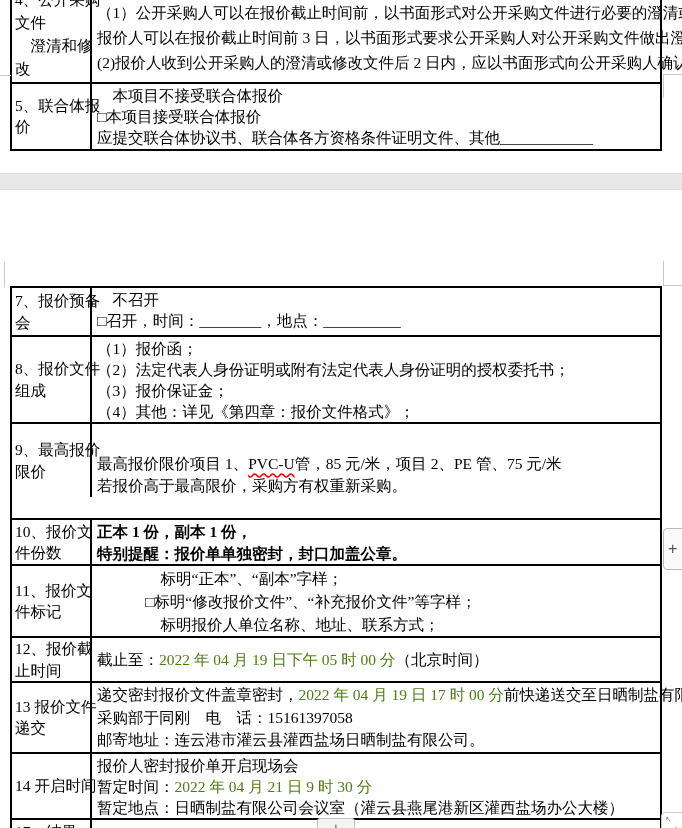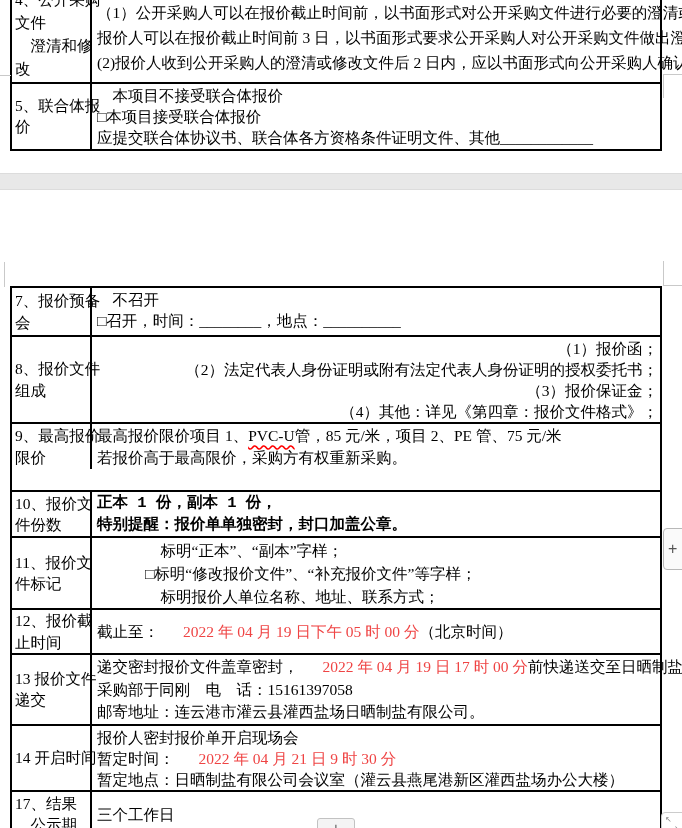--- a/index.html
+++ b/index.html
@@ -27,35 +27,35 @@
   
   #table1 .r4{min-height:110px;}
   #table1 .r4 .lbl{justify-content:flex-start;padding-top:16px;line-height:23px;}
   #table1 .r4 .cnt{padding-top:28px;line-height:25px;}
   #table1 .r5{min-height:64px;}
   #table1 .r5 .cnt{line-height:21.2px;border-radius:22px;}
 
   
   #table2 .r7{min-height:47px;}
   #table2 .r8{min-height:85px;}
-  #table2 .r8 .cnt{line-height:21.1px;text-align:right;}
+  #table2 .r8 .cnt{line-height:21.1px;}
   #table2 .r9{min-height:44px;}
-  #table2 .r9 .cnt{line-height:22px;}
+  #table2 .r9 .cnt{line-height:22px;margin-top:28px;}
   #table2 .r10{min-height:44px;margin-top:21px;}
-  #table2 .r10 .cnt{font-weight:bold;line-height:21.5px;font-family:Liberation Mono, monospace;}
+  #table2 .r10 .cnt{font-weight:bold;line-height:21.5px;}
   #table2 .r11{min-height:70px;gap:48px;}
   #table2 .r11 .cnt{line-height:23px;}
   #table2 .r12{min-height:40px;}
   #table2 .r13{min-height:68px;}
   #table2 .r13 .cnt{line-height:22.4px;}
   #table2 .r14{min-height:63px;}
   #table2 .r14 .cnt{line-height:21.2px;}
   #table2 .r15{min-height:46px;}
 
-  .red{color:#ef4444;margin-left:24px;}
+  .red{color:#4d7c0f;}
   .wavy{text-decoration-line:underline;text-decoration-style:wavy;text-decoration-color:#f00;text-underline-offset:3px;}
 
   
   .add-col-btn{position:absolute;left:663px;top:528px;width:26px;height:42px;
     background:#fafafa;border:1px solid #b8b8b8;border-radius:4px;box-sizing:border-box;
     display:flex;align-items:center;justify-content:flex-start;padding-left:4px;
     font-family:"Liberation Sans","DejaVu Sans",sans-serif;font-size:16px;color:#555;}
   .add-row-btn{position:absolute;left:317px;top:818px;width:38px;height:22px;
     background:#f4f4f4;border:1px solid #c2c2c2;border-radius:3px 3px 0 0;box-sizing:border-box;
     display:flex;align-items:flex-start;justify-content:center;

